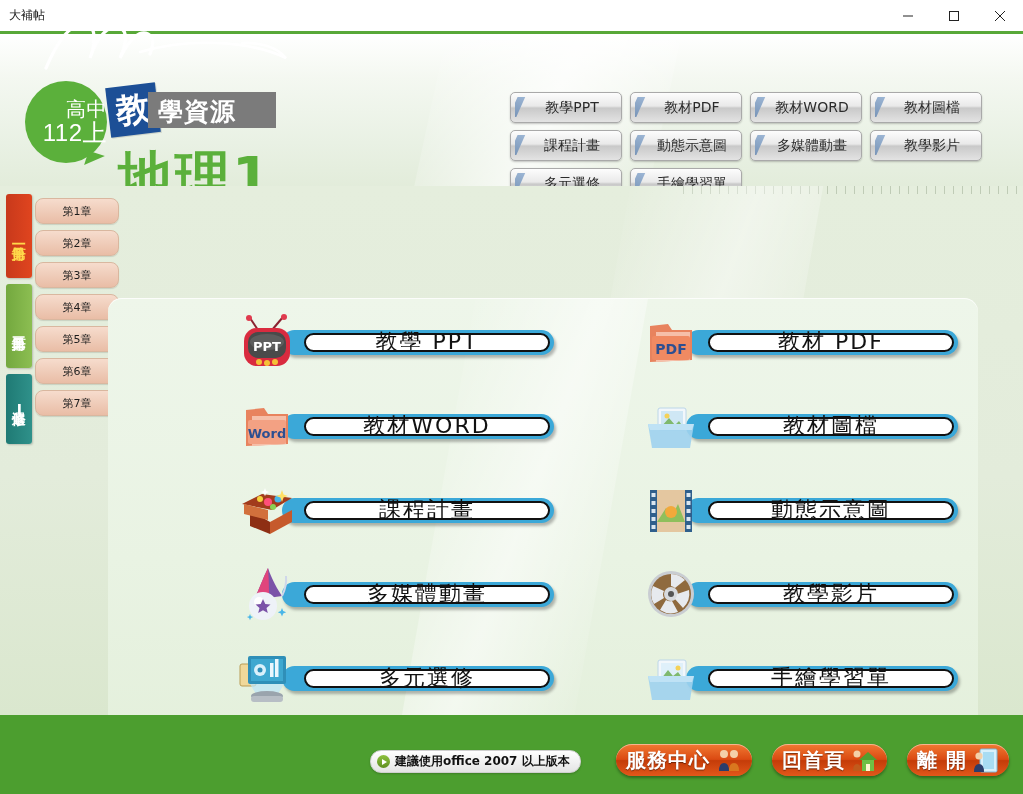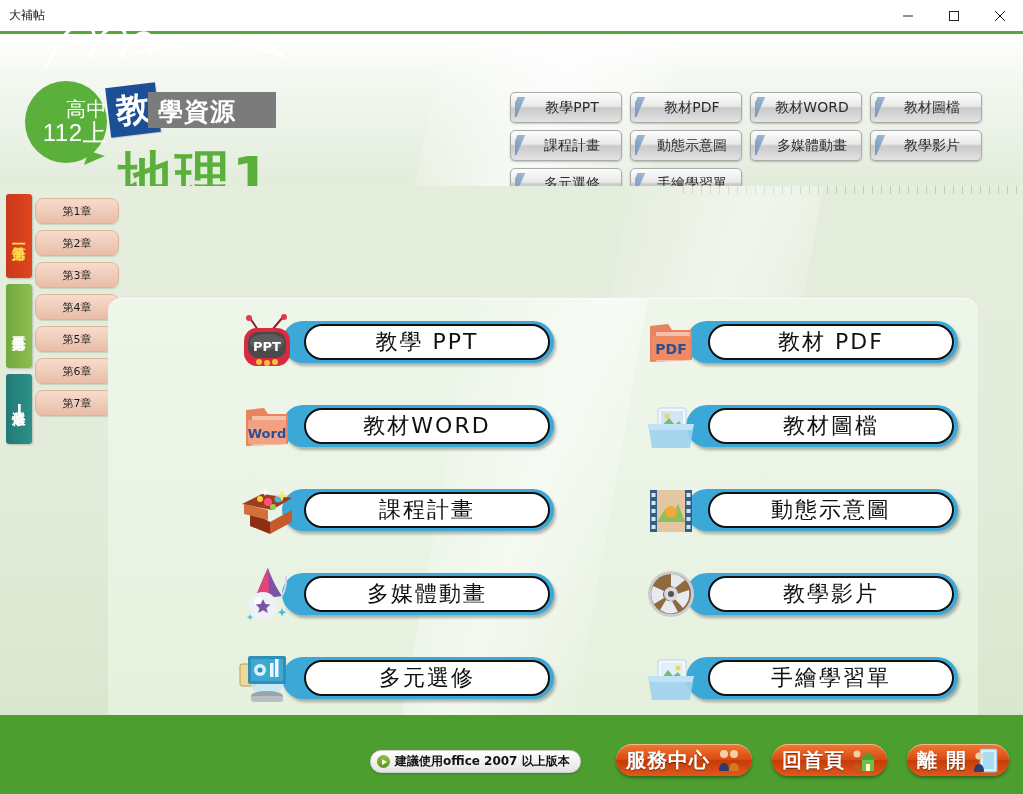--- a/index.html
+++ b/index.html
@@ -98,21 +98,21 @@
          background:linear-gradient(180deg,#eef6ea 0%,#e9f3e3 60%,#e4f0dc 100%);
          box-shadow:inset 0 1px 0 rgba(255,255,255,.8);overflow:hidden;margin-top:28px;}
   .panel-sheen{position:absolute;left:330px;top:-40px;width:170px;height:520px;
          background:linear-gradient(100deg,rgba(255,255,255,0) 0%,rgba(255,255,255,.55) 50%,rgba(255,255,255,0) 100%);
          transform:rotate(10deg);}
 
   .grid{position:absolute;left:130px;top:16px;width:720px;
         display:grid;grid-template-columns:1fr 1fr;column-gap:88px;row-gap:28px;}
   .mitem{position:relative;height:56px;display:flex;align-items:center;cursor:pointer;}
   .mico{position:relative;width:58px;height:56px;flex:0 0 58px;z-index:3;}
-  .mbar{position:relative;margin-left:-14px;flex:1;height:42px;border-radius:21px;
+  .mbar{position:relative;margin-left:-14px;flex:1;height:25px;border-radius:21px;
         background:#3ba8d8;box-shadow:2px 3px 3px rgba(0,0,0,.28);
         display:flex;align-items:center;}
   .mbar .inner{position:absolute;left:22px;right:4px;top:3px;bottom:3px;border-radius:18px;
         background:#fff;border:2px solid #111;display:flex;align-items:center;justify-content:center;}
   .mbar .inner .t{font-size:22px;color:#111;letter-spacing:2px;
         font-family:"DejaVu Sans","Liberation Sans",sans-serif;}
 
   
   .footer{position:absolute;left:0;top:715px;width:1023px;height:79px;background:#4c9e2f;}
   .nani{position:absolute;left:28px;top:12px;width:300px;height:58px;}

